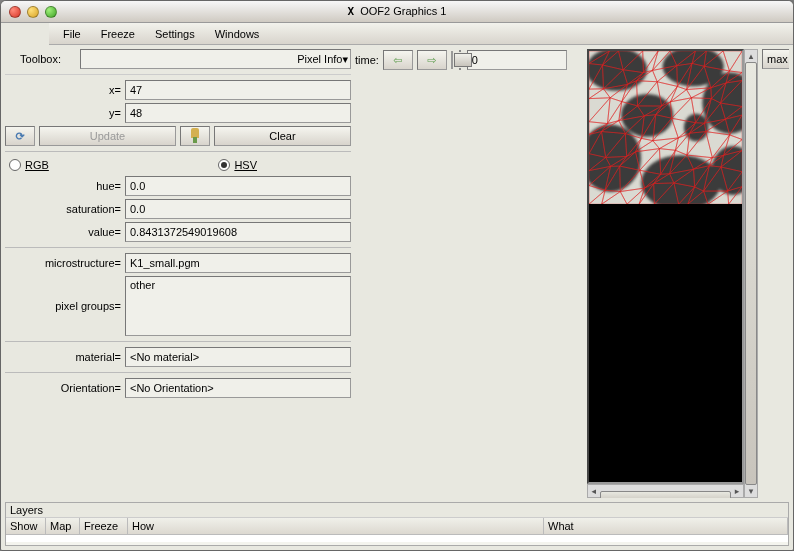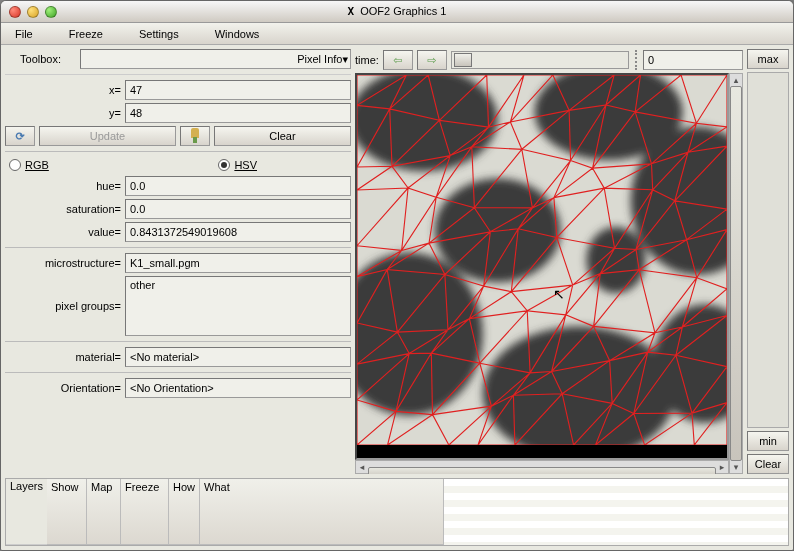--- a/index.html
+++ b/index.html
@@ -6,48 +6,48 @@
 body { background: #888; display: flex; align-items: center; justify-content: center; height: 100vh; }
 .window { width: 794px; height: 551px; background: #e8e8e0; border: 1px solid #666; border-radius: 6px 6px 2px 2px; box-shadow: 3px 3px 12px rgba(0,0,0,0.5); display: flex; flex-direction: column; overflow: hidden; }
 .titlebar { height: 22px; background: linear-gradient(#f7f7f7,#cfcac2); border-bottom: 1px solid #999; display: flex; align-items: center; position: relative; }
 .traffic { display: flex; gap: 6px; padding-left: 8px; }
 .tl { width: 12px; height: 12px; border-radius: 50%; border: 1px solid rgba(0,0,0,0.3); }
 .tl.red { background: radial-gradient(circle at 30% 30%, #ff8a7a, #d83526); }
 .tl.yel { background: radial-gradient(circle at 30% 30%, #ffe07a, #d8a326); }
 .tl.grn { background: radial-gradient(circle at 30% 30%, #a0f07a, #3fa326); }
 .title { position: absolute; left: 0; right: 0; text-align: center; font-size: 12px; display: flex; gap: 6px; justify-content: center; }
 .title-x { font-family: monospace; font-weight: bold; }
-.menubar { height: 22px; background: linear-gradient(#f2f2ec,#d8d4cc); border-bottom: 1px solid #aaa; display: flex; align-items: center; gap: 20px; padding: 0 6px; }
+.menubar { height: 22px; background: linear-gradient(#f2f2ec,#d8d4cc); border-bottom: 1px solid #aaa; display: flex; align-items: center; gap: 4px; padding: 0 6px; margin-left: 48px; }
 .menuitem { padding: 2px 8px; cursor: default; }
 .content { flex: 1; display: flex; flex-direction: column; padding: 4px; gap: 4px; overflow: hidden; }
 .toprow { flex: 1; display: flex; gap: 4px; overflow: hidden; }
 .leftpanel { width: 346px; display: flex; flex-direction: column; gap: 3px; }
-.rightpanel { flex: 1; display: flex; flex-direction: column; gap: 2px; }
-.rightcol2 { width: 42px; display: flex; flex-direction: column; gap: 3px; }
+.rightpanel { flex: 1; display: flex; flex-direction: row; gap: 20px; }
+.rightcol2 { width: 27px; display: flex; flex-direction: row; gap: 3px; }
 .row { display: flex; align-items: center; gap: 4px; }
 .label { text-align: right; }
 .field, .select, .input, .btn { background: #f0f0ea; border: 1px solid #999; border-top-color: #777; border-left-color: #777; padding: 2px 4px; height: 20px; display: flex; align-items: center; }
 .select { justify-content: flex-end; padding-right: 2px; margin-left: 15px; }
 .btn { justify-content: center; background: linear-gradient(#f5f5ef,#d8d4cc); cursor: default; }
 .btn.square { width: 30px; }
 .divider { height: 1px; background: #bbb; margin: 2px 0; }
 .radio { display: inline-flex; align-items: center; gap: 4px; text-decoration: underline; }
 .radio .dot { width: 12px; height: 12px; border: 1px solid #666; border-radius: 50%; background: #fff; display: flex; align-items: center; justify-content: center; }
 .radio.sel .dot::after { content: ""; width: 6px; height: 6px; border-radius: 50%; background: #333; }
 .canvas-area { flex: 1; border: 2px inset #999; background: #000; position: relative; overflow: hidden; }
 .scrollbar-h, .scrollbar-v { background: #ddd; border: 1px solid #aaa; }
 .scrollbar-h { height: 14px; display: flex; align-items: center; }
 .scrollbar-v { width: 14px; display: flex; flex-direction: column; }
 .thumb { background: linear-gradient(#e8e8e0,#c8c4bc); border: 1px solid #888; border-radius: 2px; }
 .arrow { width: 12px; height: 12px; display: flex; align-items: center; justify-content: center; font-size: 9px; color: #555; cursor: default; }
 .time-row { display: flex; align-items: center; gap: 4px; height: 22px; }
 .slider { flex: 1; height: 18px; border: 1px solid #999; background: #e8e8e0; position: relative; }
 .slider-thumb { position: absolute; left: 2px; top: 1px; width: 18px; height: 14px; background: linear-gradient(#f0f0ea,#c8c4bc); border: 1px solid #777; }
 .dotted { border-left: 2px dotted #888; height: 20px; margin: 0 2px; }
-.layers { height: 68px; border: 1px solid #aaa; background: #c4b5fd; display: flex; flex-direction: row; }
+.layers { height: 44px; border: 1px solid #aaa; background: #c4b5fd; display: flex; flex-direction: column; }
 .layers-title { padding: 1px 4px; background: #e8e8e0; border-bottom: 1px solid #ccc; }
 .layers-header { display: flex; border-bottom: 1px solid #bbb; }
 .layers-header div { padding: 2px 4px; border-right: 1px solid #bbb; background: linear-gradient(#f0f0ea,#dcd8d0); }
 .layers-body { flex: 1; background: repeating-linear-gradient(#fff, #fff 7px, #f4f4ee 7px, #f4f4ee 14px); }
 .refresh-icon { color: #4a7ab0; font-weight: bold; }
 .brush-icon { width: 16px; height: 16px; position: relative; }
 .brush-icon::before { content: ""; position: absolute; width: 8px; height: 10px; background: #d4b050; left: 4px; top: 0; border-radius: 2px 2px 0 0; }
 .brush-icon::after { content: ""; position: absolute; width: 4px; height: 6px; background: #6a9a4a; left: 6px; top: 9px; }
 .canvas-img { position: absolute; inset: 0; }
 .canvas-mesh { position: absolute; inset: 0; }

